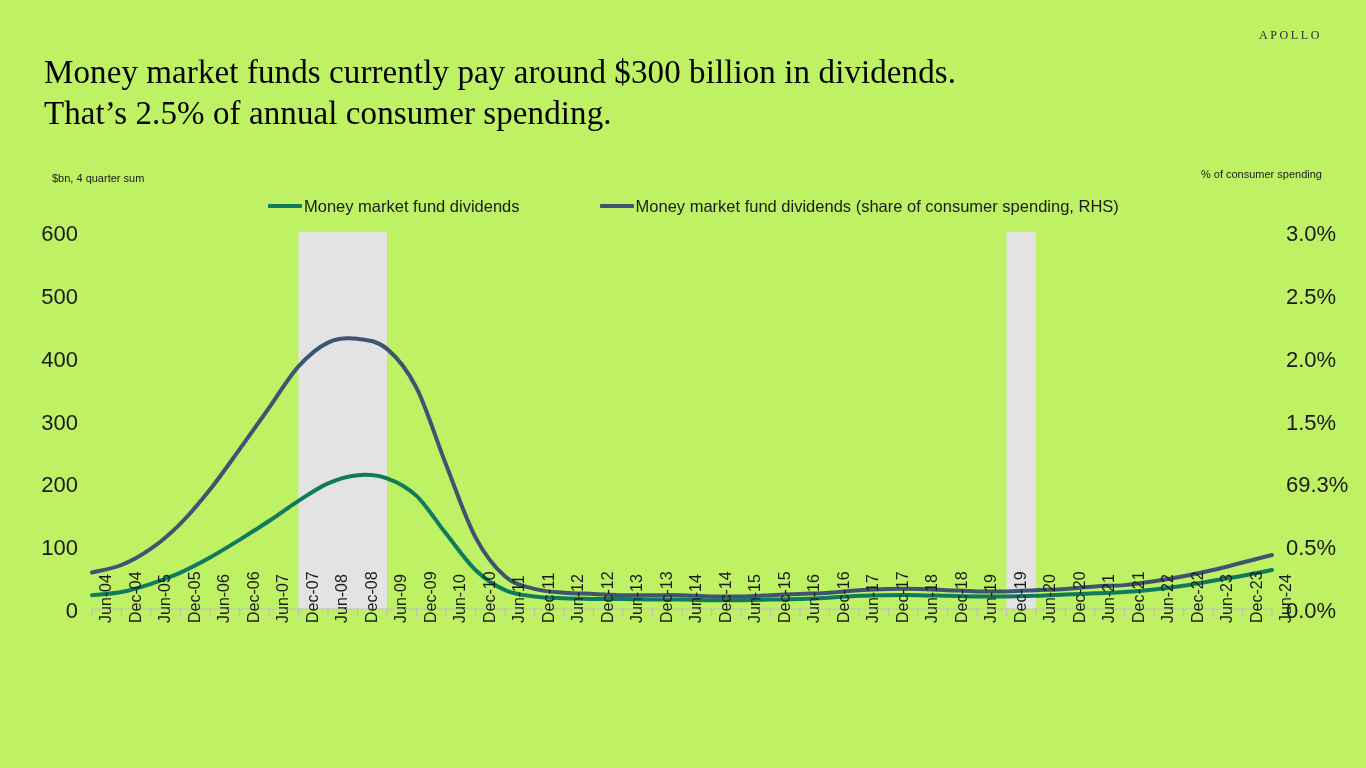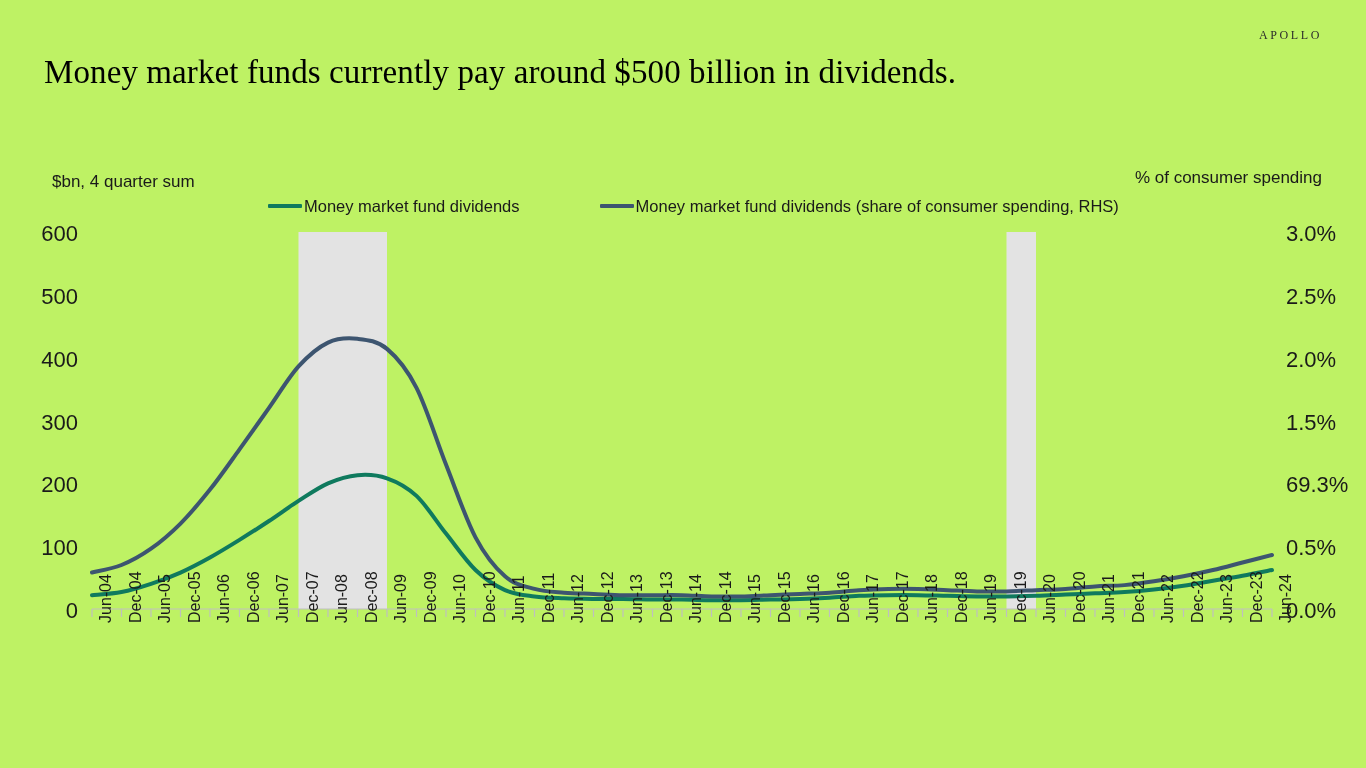--- a/index.html
+++ b/index.html
@@ -46,21 +46,21 @@
     font-size: 33px;
     line-height: 41px;
     color: #000000;
     white-space: nowrap;
     letter-spacing: 0.1px;
   }
 
   
   .axis-caption {
     position: absolute;
-    font-size: 17px;
+    font-size: 11px;
     color: #1a1a1a;
     white-space: nowrap;
   }
   .axis-caption.left  { left: 52px;  top: 172px; }
   .axis-caption.right { right: 44px; top: 168px; }
 
   
   .legend {
     position: absolute;
     top: 198px;
@@ -119,21 +119,22 @@
   }
 </style>
 </head>
 <body>
 
 <div id="page">
 
   <div class="brand">APOLLO</div>
 
   <div class="title-block">
-    <div class="title-line">Money market funds currently pay around $500 billion in dividends.</div>
+    <div class="title-line">Money market funds currently pay around $300 billion in dividends.</div>
+    <div class="title-line">That’s 2.5% of annual consumer spending.</div>
   </div>
 
   <div class="axis-caption left">$bn, 4 quarter sum</div>
   <div class="axis-caption right">% of consumer spending</div>
 
   <div class="legend">
     <div class="legend-item">
       <span class="legend-swatch" style="background: rgb(15, 122, 94);"></span>
       <span class="legend-label">Money market fund dividends</span>
     </div>

